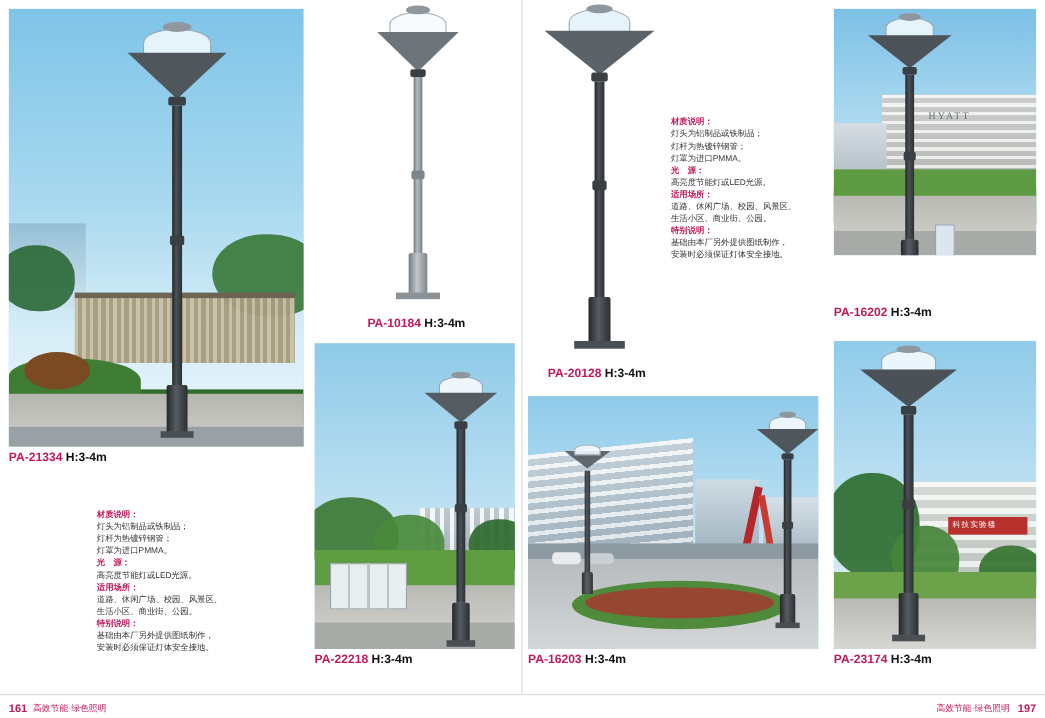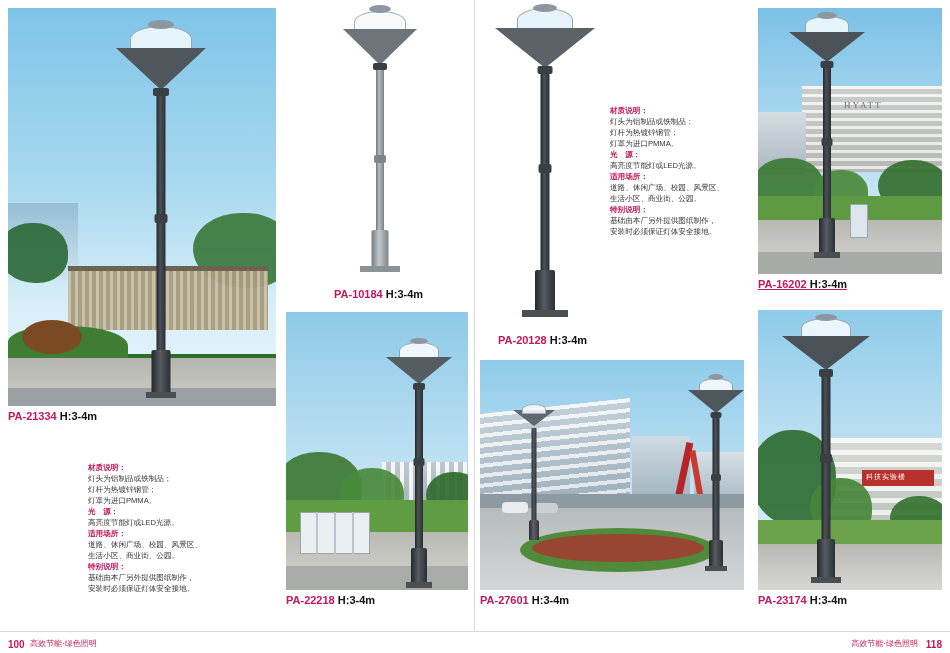--- a/index.html
+++ b/index.html
@@ -186,21 +186,21 @@
     <div class="ttl">光　源：</div>
     <div>高亮度节能灯或LED光源。</div>
     <div class="ttl">适用场所：</div>
     <div>道路、休闲广场、校园、风景区、</div>
     <div>生活小区、商业街、公园。</div>
     <div class="ttl">特别说明：</div>
     <div>基础由本厂另外提供图纸制作，</div>
     <div>安装时必须保证灯体安全接地。</div>
   </div>
 
-  <div class="photo" style="left:758px; top:8px; width:184px; height:266px;">
+  <div class="photo" style="left:758px; top:8px; width:184px; height:224px;">
     <div class="sky" style="background:linear-gradient(#7cc0e6 0%,#b7dff2 55%,#dff0f9 100%);"></div>
 
     <div class="bldg" style="left:44px; top:78px; width:140px; height:86px; background:linear-gradient(#e7e7e2,#c9c9c2);"></div>
     <div style="position:absolute; left:44px; top:78px; width:140px; height:86px;
                 background:repeating-linear-gradient(#ffffff 0 3px, rgba(120,130,140,.45) 3px 8px); opacity:.55;"></div>
     <div style="position:absolute; left:86px; top:92px; font-size:9px; color:#6b7078; letter-spacing:2px; font-family:'Liberation Serif',serif;">HYATT</div>
     <div class="bldg" style="left:0px; top:104px; width:48px; height:62px; background:linear-gradient(#d5dde2,#aab6bf);"></div>
 
     <div class="treeblob" style="left:-6px; top:150px; width:72px; height:58px;"></div>
     <div class="treeblob" style="left:120px; top:152px; width:70px; height:54px; background:#34702f;"></div>
@@ -216,21 +216,21 @@
       <div class="glass" style="top:4px; width:44px; height:18px; border-radius:50% 50% 0 0; background:rgba(240,248,252,.9); border:1px solid #9aa6ad;"></div>
       <div class="cap" style="top:0px; width:20px; height:7px;"></div>
       <div class="shade" style="top:20px; border-left-width:38px; border-right-width:38px; border-top-width:30px; border-top-color:#4b5258;"></div>
       <div class="collar" style="top:49px; width:13px; height:7px;"></div>
       <div class="pole" style="top:56px; width:8px; height:150px;"></div>
       <div class="collar" style="top:126px; width:11px; height:8px;"></div>
       <div class="base" style="top:206px; width:16px; height:36px;"></div>
       <div class="plate" style="top:240px; width:26px; height:6px;"></div>
     </div>
   </div>
-  <div class="caption" style="left:758px; top:278px;text-decoration:underline;">
+  <div class="caption" style="left:758px; top:278px;">
     <span>PA-16202</span> <span class="h">H:3-4m</span>
   </div>
 
   <div class="photo" style="left:286px; top:312px; width:182px; height:278px;">
     <div class="sky" style="background:linear-gradient(#8ecae8 0%,#c3e3f3 60%,#e4f2fa 100%);"></div>
     <div class="bldg" style="left:96px; top:150px; width:86px; height:52px; background:linear-gradient(#e3e8ea,#b9c4cb);"></div>
     <div style="position:absolute; left:96px; top:150px; width:86px; height:52px; background:repeating-linear-gradient(90deg,rgba(255,255,255,.7) 0 4px, rgba(120,140,155,.35) 4px 9px);"></div>
     <div class="treeblob" style="left:-10px; top:140px; width:86px; height:70px;"></div>
     <div class="treeblob" style="left:54px; top:156px; width:64px; height:52px; background:#4a8a3c;"></div>
     <div class="treeblob" style="left:140px; top:160px; width:56px; height:48px; background:#2f6a2e;"></div>
@@ -287,21 +287,21 @@
       <div class="plate" style="top:192px; width:22px; height:5px;"></div>
     </div>
     <div class="lamp" style="left:24px; top:44px; width:60px; height:140px; opacity:.95;">
       <div class="shade" style="top:6px; border-left-width:21px; border-right-width:21px; border-top-width:16px; border-top-color:#5a6168;"></div>
       <div class="glass" style="top:0px; width:24px; height:10px; border-radius:50% 50% 0 0; background:rgba(245,250,253,.9); border:1px solid #a3aeb4;"></div>
       <div class="pole" style="top:24px; width:5px; height:92px;"></div>
       <div class="base" style="top:116px; width:10px; height:20px;"></div>
     </div>
   </div>
   <div class="caption" style="left:480px; top:594px;">
-    <span>PA-27601</span> <span class="h">H:3-4m</span>
+    <span>PA-16203</span> <span class="h">H:3-4m</span>
   </div>
 
   <div class="photo" style="left:758px; top:310px; width:184px; height:280px;">
     <div class="sky" style="background:linear-gradient(#8fcbea 0%,#c4e3f3 55%,#e3f1fa 100%);"></div>
 
     <div class="bldg" style="left:62px; top:128px; width:122px; height:104px; background:linear-gradient(#eceee9,#c6cdc8);"></div>
     <div style="position:absolute; left:62px; top:128px; width:122px; height:104px; background:repeating-linear-gradient(#ffffff 0 5px, rgba(130,140,140,.35) 5px 12px); opacity:.6;"></div>
     <div style="position:absolute; left:104px; top:160px; width:72px; height:16px; background:#b8312c;"></div>
     <div style="position:absolute; left:108px; top:162px; font-size:7px; color:#fff; letter-spacing:1px;">科技实验楼</div>
 
@@ -336,19 +336,19 @@
     <div>高亮度节能灯或LED光源。</div>
     <div class="ttl">适用场所：</div>
     <div>道路、休闲广场、校园、风景区、</div>
     <div>生活小区、商业街、公园。</div>
     <div class="ttl">特别说明：</div>
     <div>基础由本厂另外提供图纸制作，</div>
     <div>安装时必须保证灯体安全接地。</div>
   </div>
 
   <div class="footbar">
-    <div class="pgnum" style="left:8px;">100</div>
+    <div class="pgnum" style="left:8px;">161</div>
     <div class="foottext" style="left:30px;">高效节能·绿色照明</div>
     <div class="foottext" style="right:32px;">高效节能·绿色照明</div>
-    <div class="pgnum" style="right:8px;">118</div>
+    <div class="pgnum" style="right:8px;">197</div>
   </div>
 
 </div>
 
 </body></html>

